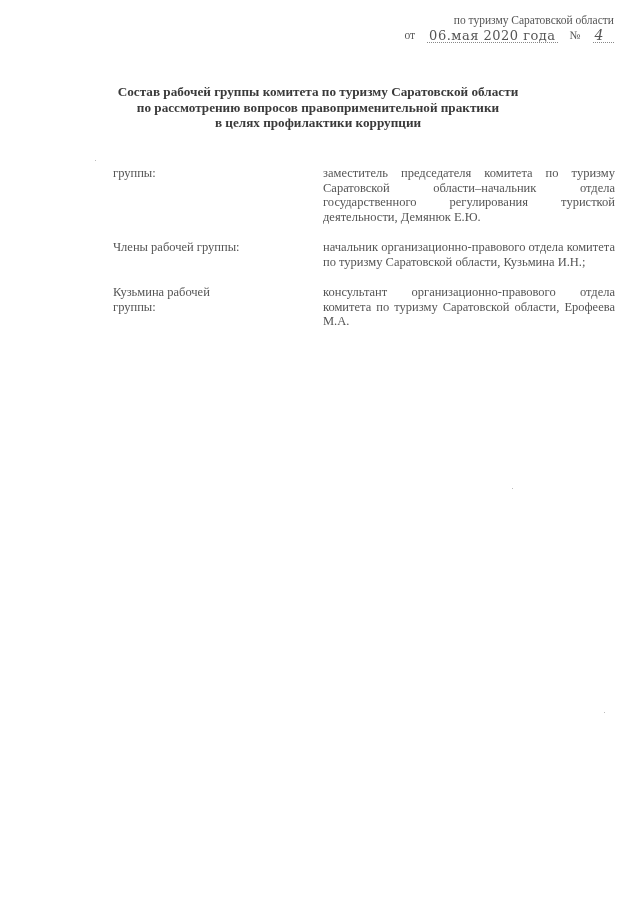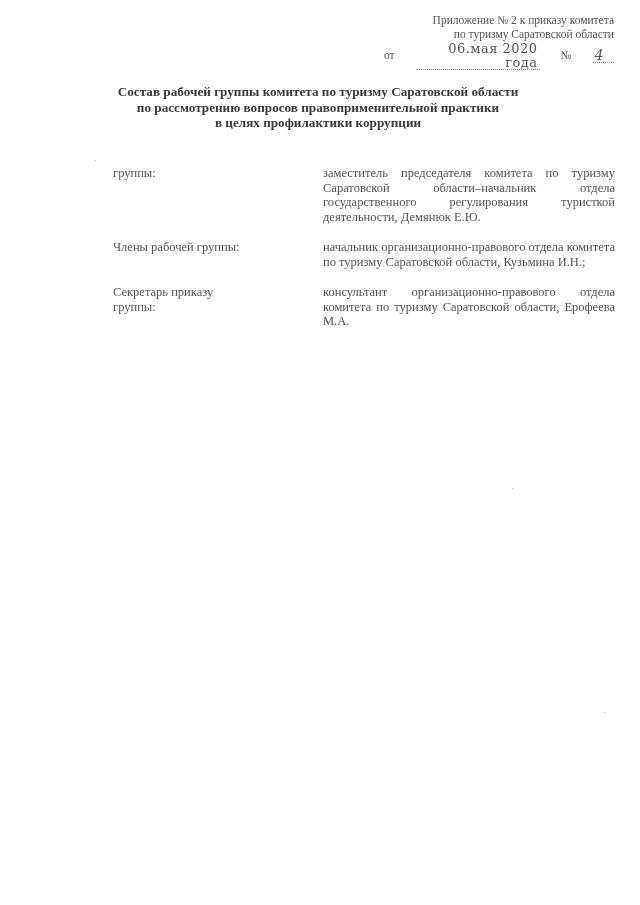--- a/index.html
+++ b/index.html
@@ -22,22 +22,22 @@
       width: 230px;
       text-align: right;
       font-size: 11.5px;
       line-height: 13.5px;
       color: #555;
     }
     .appendix .line { display: block; }
     .appendix .date-line {
       display: flex;
       justify-content: flex-end;
-      align-items: center;
-      gap: 21px;
+      align-items: flex-start;
+      gap: 12px;
       margin-top: 1px;
     }
     .appendix .hand {
       font-family: "DejaVu Serif", serif;
       font-size: 13px;
       color: #555;
       border-bottom: 1px dotted #888;
       padding: 0 2px;
       letter-spacing: 0.5px;
     }
@@ -95,21 +95,20 @@
       position: absolute;
       width: 1px;
       height: 1px;
       background: #bbb;
     }
   </style>
 </head>
 <body>
 
 <div class="appendix">
-  <span class="line">Приложение № 2 к приказу комитета</span>
   <span class="line">по туризму Саратовской области</span>
   <span class="date-line">
     <span>от</span>
     <span class="hand">06.мая 2020 года</span>
     <span>№</span>
     <span class="hand num-hand">4</span>
   </span>
 </div>
 
 <div class="title">
@@ -132,21 +131,21 @@
     <div class="role">
       <span class="line">Члены рабочей группы:</span>
     </div>
     <div class="persons">
       <div class="person">начальник организационно-правового отдела комитета по туризму Саратовской области, Кузьмина И.Н.;</div>
     </div>
   </div>
 
   <div class="entry">
     <div class="role">
-      <span class="line">Секретарь приказу</span>
+      <span class="line">Кузьмина рабочей</span>
       <span class="line">группы:</span>
     </div>
     <div class="persons">
       <div class="person">консультант организационно-правового отдела комитета по туризму Саратовской области, Ерофеева М.А.</div>
     </div>
   </div>
 </div>
 
 <div class="speck" style="top:160px;left:95px;"></div>
 <div class="speck" style="top:488px;left:512px;"></div>

